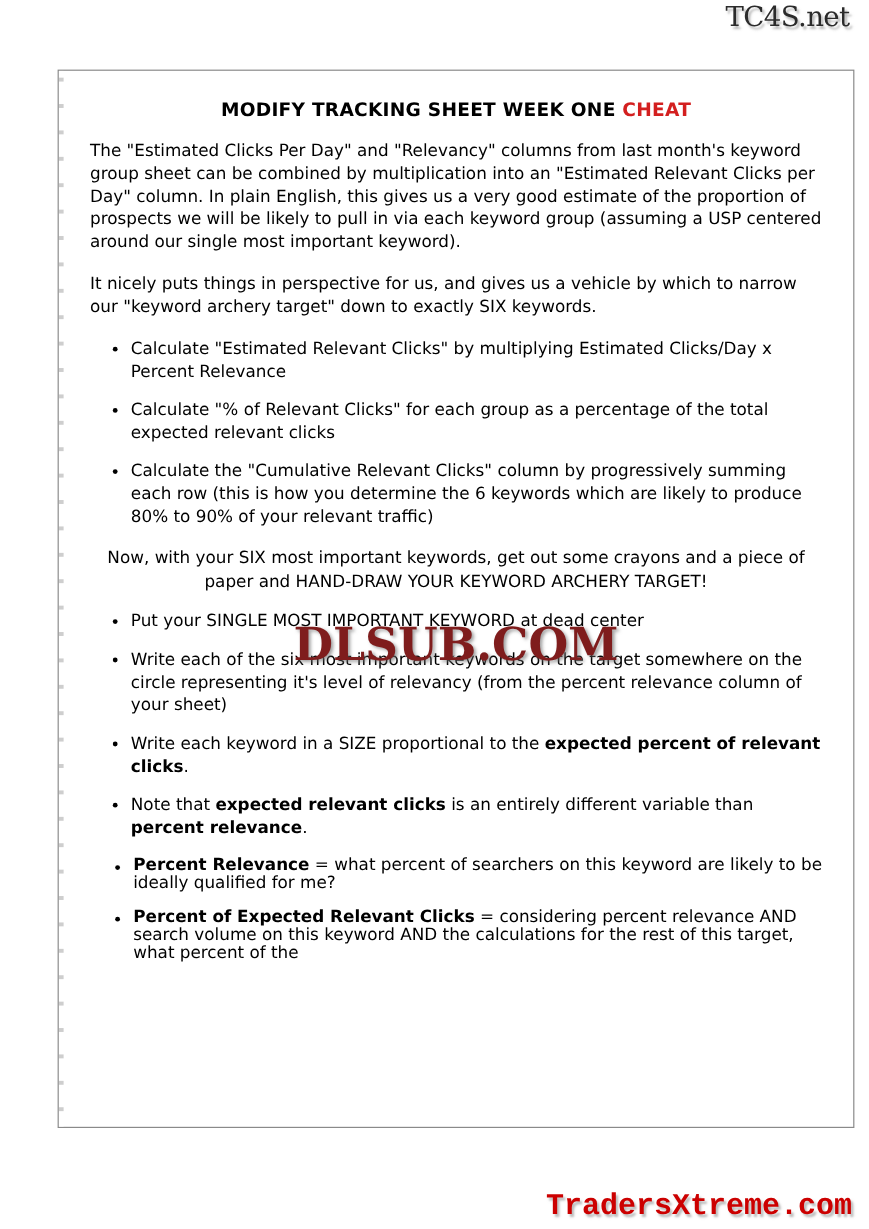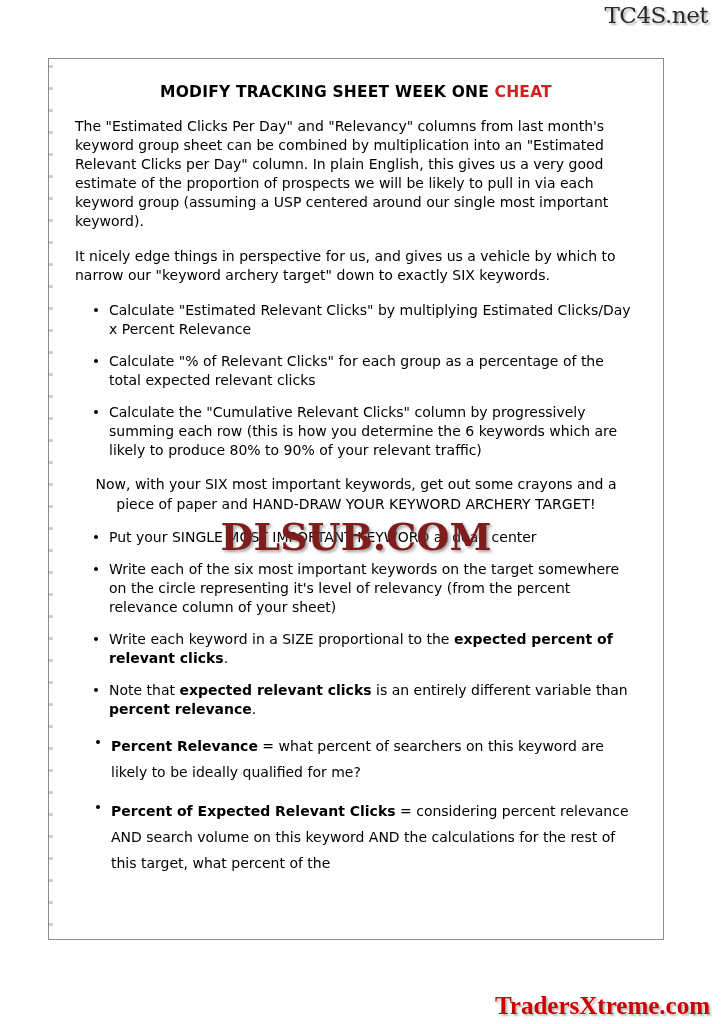--- a/index.html
+++ b/index.html
@@ -27,33 +27,33 @@
     color: #2b2b2b;
     letter-spacing: -0.5px;
     text-shadow: 2px 2px 2px rgba(120,120,120,0.55);
   }
 
   
   .brand-bottom {
     position: absolute;
     bottom: 4px;
     right: 14px;
-    font-family: Liberation Serif, serif;
+    font-family: Liberation Mono, monospace;
     font-size: 25px;
     font-weight: bold;
     color: #cc0000;
     text-shadow: 2px 2px 2px rgba(140,140,140,0.6);
   }
 
   
   .sheet {
     position: absolute;
     left: 48px;
     top: 58px;
-    width: 616px;
+    width: 664px;
     height: 882px;
     border: 1px solid #8a8a8a;
     background: #ffffff;
     box-sizing: border-box;
     overflow: hidden;
   }
   .sheet-inner {
     padding: 24px 26px 0 26px;
   }
 
@@ -111,21 +111,21 @@
     background: #000;
   }
   ul.sub {
     margin: 14px 0 0 0;
     padding-left: 36px;
     list-style: none;
   }
   ul.sub > li {
     position: relative;
     font-size: 14px;
-    line-height: 26px;
+    line-height: 15px;
     margin-bottom: 13px;
   }
   ul.sub > li::before {
     content: "";
     position: absolute;
     left: -15px;
     top: 7px;
     width: 4px;
     height: 4px;
     border-radius: 50%;
@@ -166,21 +166,21 @@
 
 <div class="sheet">
   <div class="scan-edge"></div>
   <div class="sheet-inner">
 
     <h1 class="doc-title">
       <span>MODIFY TRACKING SHEET WEEK ONE </span><span class="cheat">CHEAT</span>
     </h1>
 
     <p class="para">The "Estimated Clicks Per Day" and "Relevancy" columns from last month's keyword group sheet  can be combined by multiplication into an "Estimated Relevant Clicks per Day" column.  In plain English, this gives us a very good estimate of the proportion of prospects we will be likely to pull in via each keyword group (assuming a USP centered around our single most important keyword).</p>
-    <p class="para">It nicely edge things in perspective for us, and gives us a vehicle by which to narrow our "keyword archery target" down to exactly SIX keywords.</p>
+    <p class="para">It nicely puts things in perspective for us, and gives us a vehicle by which to narrow our "keyword archery target" down to exactly SIX keywords.</p>
 
     <ul class="bullets">
       <li>Calculate "Estimated Relevant Clicks" by multiplying Estimated Clicks/Day x Percent Relevance</li>
       <li>Calculate "% of Relevant Clicks" for each group as a percentage of the total expected relevant clicks</li>
       <li>Calculate the "Cumulative Relevant Clicks" column by progressively summing each row (this is how you determine the 6 keywords which are likely to produce 80% to 90% of your relevant traffic)</li>
     </ul>
 
     <p class="mid-para">Now, with your SIX most important keywords, get out some crayons and a piece of paper and HAND-DRAW YOUR KEYWORD ARCHERY TARGET!</p>
 
     <ul class="bullets">

